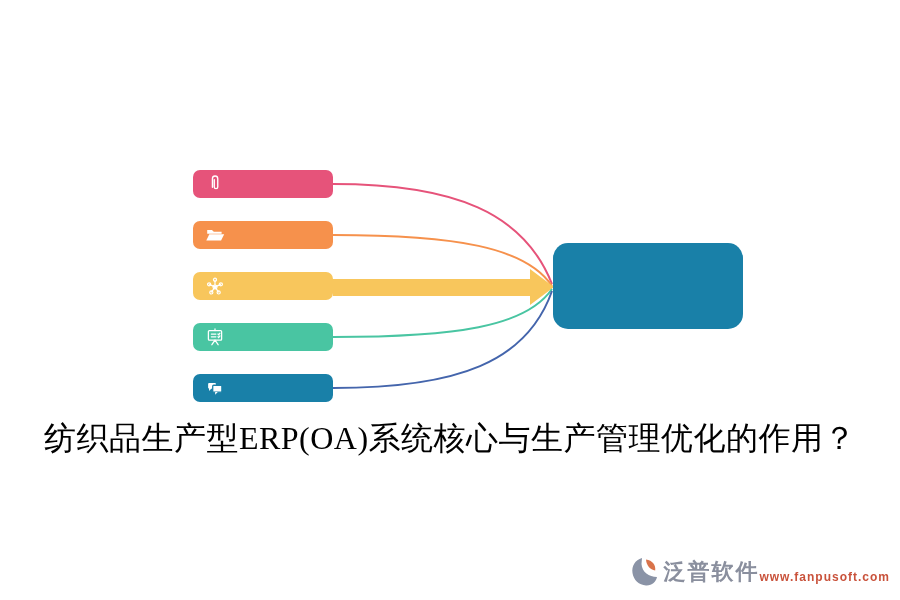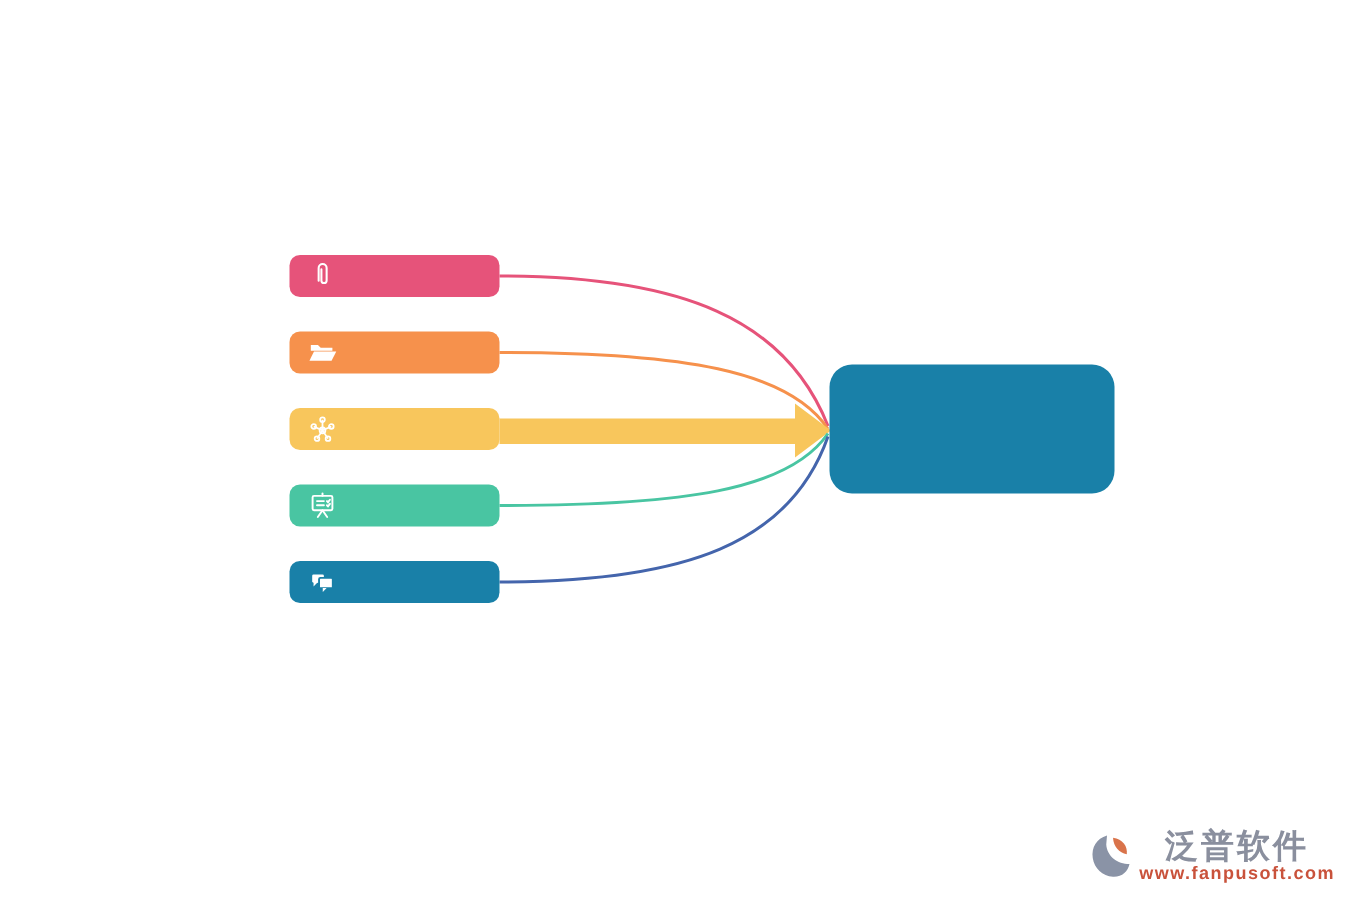--- a/index.html
+++ b/index.html
@@ -23,21 +23,21 @@
   }
   
   .title{
     position:absolute;top:417px;left:0;width:100%;text-align:center;
     font-family:"Liberation Serif","DejaVu Serif",serif;
     font-size:32px;color:#000000;white-space:nowrap;letter-spacing:0.5px;
   }
   
   .watermark{position:absolute;right:10px;bottom:12px;display:flex;align-items:center;}
   .wm-mark{margin-right:4px;}
-  .wm-text{display:flex;flex-direction:column;align-items:center;line-height:1;}
+  .wm-text{display:flex;align-items:flex-end;line-height:1;}
   .wm-brand{
     font-family:"Liberation Serif","DejaVu Serif",serif;
     font-size:22px;font-weight:bold;letter-spacing:2px;
   }
   .wm-url{
     font-family:Liberation Sans, sans-serif;
     font-size:12px;font-weight:bold;letter-spacing:1px;margin-top:1px;
   }
 </style>
 </head>
@@ -96,20 +96,21 @@
     <svg width="22" height="22" viewBox="0 0 24 24">
       <rect x="4.5" y="6.5" width="8.5" height="6" rx="1" fill="#fff"></rect>
       <path d="M5.5 12 v3.2 l3.2 -3.2 z" fill="#fff"></path>
       <rect x="9.5" y="9" width="10" height="7.6" rx="1" fill="#fff" stroke="var(--bar-color)" stroke-width="1.4"></rect>
       <path d="M15 16.4 l-2.8 2.9 v-2.9 z" fill="#fff"></path>
     </svg>
   </div>
 
   <div class="target-box" style="background: rgb(25, 128, 168);"></div>
 
+  <div class="title">纺织品生产型ERP(OA)系统核心与生产管理优化的作用？</div>
 
   <div class="watermark">
     <svg class="wm-mark" width="30" height="32" viewBox="0 0 30 32">
       <path d="M13 2 C6 4 2.5 10 3.5 17 C4.5 24 10 29 17 29.5 C23 29.8 27 26 28 21 C20 21 13 16 12.5 8 Z" style="fill: rgb(138, 147, 166);"></path>
       <path d="M17 3.5 C23.5 4.5 26.8 9 26.2 14.5 C21 13.5 17.4 9.5 17 3.5 Z" style="fill: rgb(217, 115, 74);"></path>
     </svg>
     <div class="wm-text">
       <span class="wm-brand" style="color: rgb(138, 143, 158);">泛普软件</span>
       <span class="wm-url" style="color: rgb(201, 82, 59);">www.fanpusoft.com</span>
     </div>

